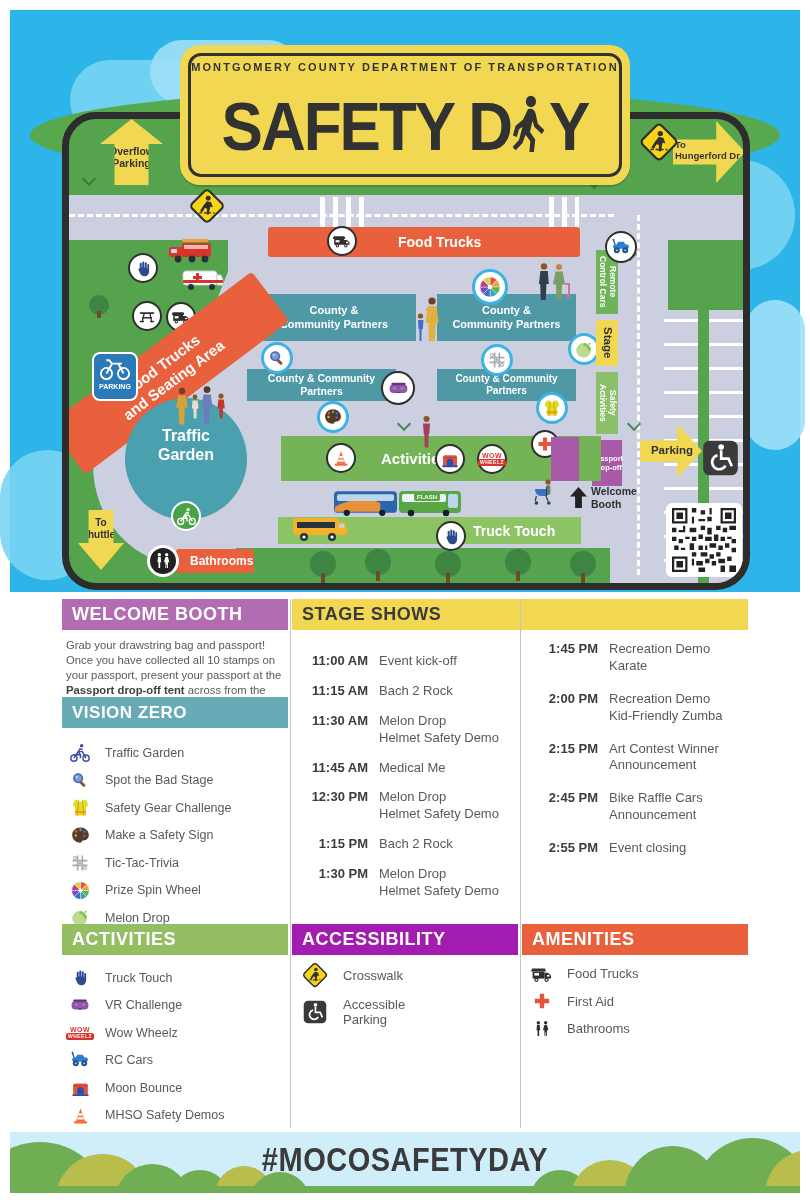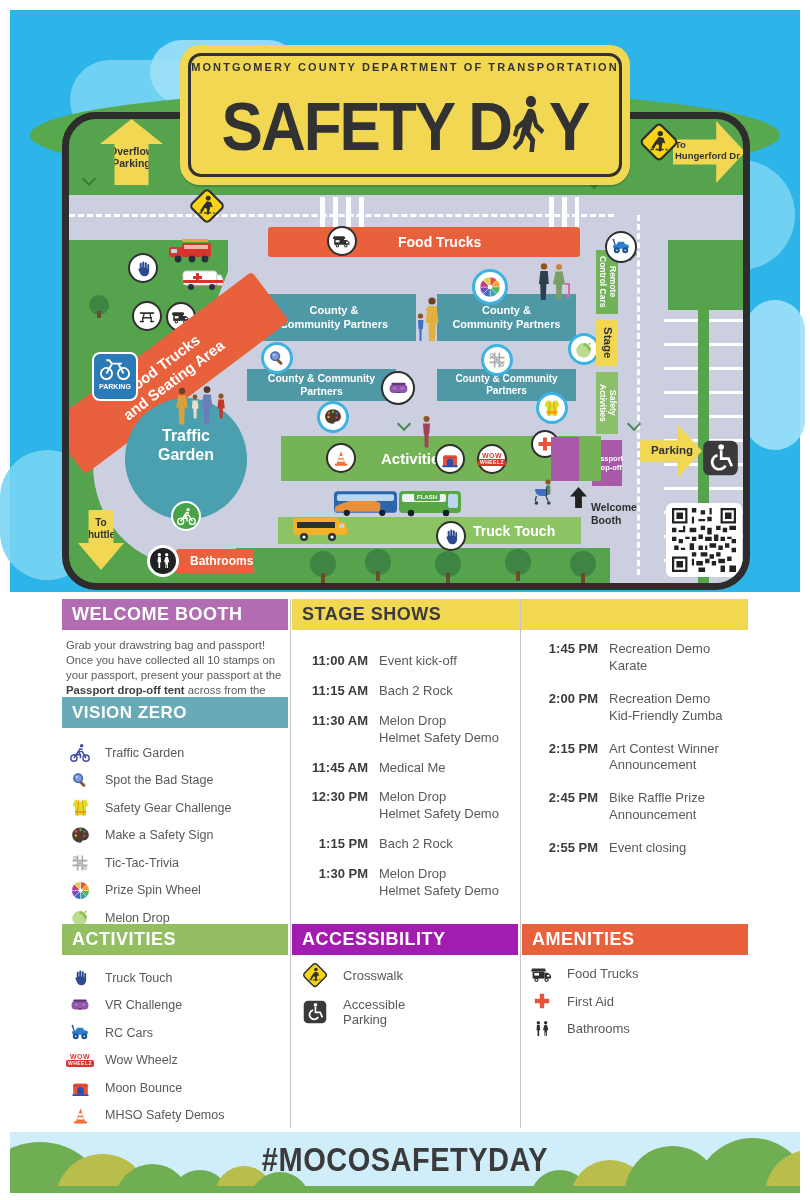--- a/index.html
+++ b/index.html
@@ -398,21 +398,21 @@
     <div class="circ" style="left:462px;top:311px;width:28px;height:28px;">
         <span class="ic" style="width:18px;height:18px;">
           <svg viewBox="0 0 24 24">
             <path d="M9.4 3.4h5.2v6h6v5.2h-6v6H9.4v-6h-6V9.4h6Z" fill="#e5533c"></path>
           </svg>
         </span>
       </div>
 
     <div class="abs" style="left:482px;top:318px;width:28px;height:44px;background:#a85aa8;"></div>
     <div class="abs" style="left:501px;top:368px;width:17px;height:21px;background:#222;clip-path:polygon(50% 0,100% 45%,70% 45%,70% 100%,30% 100%,30% 45%,0 45%);"></div>
-    <div class="abs pre" style="left:522px;top:366px;width:60px;font-size:10.5px;font-weight:bold;color:#2f2f2f;line-height:1.2;margin-top:16px;">Welcome
+    <div class="abs pre" style="left:522px;top:366px;width:60px;font-size:10.5px;font-weight:bold;color:#2f2f2f;line-height:1.2;">Welcome
 Booth</div>
     <span class="ic abs" style="left:464px;top:358px;width:22px;height:30px;">
         <svg viewBox="0 0 22 30">
           <circle cx="15" cy="5" r="2.6" fill="#8d5524"></circle>
           <rect x="13" y="8" width="4.4" height="10" rx="2" fill="#5b8a72"></rect>
           <path d="M2 12c0 4.4 2.6 7 7 7h4.6V12Z" fill="#3f6fc4"></path>
           <path d="M13.6 10v9M3.4 19l-1.2 5M13 19l2 5" stroke="#2c3e50" stroke-width="1.2" fill="none"></path>
           <circle cx="3.4" cy="26" r="1.8" fill="#2c3e50"></circle>
           <circle cx="15.8" cy="26" r="1.8" fill="#2c3e50"></circle>
         </svg>
@@ -712,46 +712,46 @@
               <path d="M9.6 16.8c.7-1.6 4.1-1.6 4.8 0Z" fill="#5f3579"></path>
               <ellipse cx="8" cy="11.8" rx="2" ry="1.6" fill="#b07fc7" opacity=".75"></ellipse>
               <ellipse cx="16" cy="11.8" rx="2" ry="1.6" fill="#b07fc7" opacity=".75"></ellipse>
             </svg>
           </span>
         </span>
         <span>VR Challenge</span>
       </div>
     <div class="item">
         <span class="ibox">
+          <span class="wwlogo">
+            <em>WOW</em>
+            <strong>WHEELZ</strong>
+          </span>
+        </span>
+        <span>Wow Wheelz</span>
+      </div>
+    <div class="item">
+        <span class="ibox">
           <span class="ic" style="width:22px;height:22px;">
             <svg viewBox="0 0 24 24">
               <path d="M6.8 9.8 9 6.4h6l2.2 3.4Z" fill="#2d7dd2"></path>
               <rect x="3.4" y="9.4" width="17.2" height="4.6" rx="2" fill="#2d7dd2"></rect>
               <circle cx="7.4" cy="15.6" r="3.2" fill="#1b4f8a"></circle>
               <circle cx="16.6" cy="15.6" r="3.2" fill="#1b4f8a"></circle>
               <circle cx="7.4" cy="15.6" r="1.2" fill="#9bc4ea"></circle>
               <circle cx="16.6" cy="15.6" r="1.2" fill="#9bc4ea"></circle>
               <path d="M5.6 9.4 3.8 4.4" stroke="#1b4f8a" stroke-width="1.4"></path>
               <circle cx="3.8" cy="4" r="1" fill="#1b4f8a"></circle>
             </svg>
           </span>
         </span>
         <span>RC Cars</span>
       </div>
     <div class="item">
         <span class="ibox">
-          <span class="wwlogo">
-            <em>WOW</em>
-            <strong>WHEELZ</strong>
-          </span>
-        </span>
-        <span>Wow Wheelz</span>
-      </div>
-    <div class="item">
-        <span class="ibox">
           <span class="ic" style="width:21px;height:21px;">
             <svg viewBox="0 0 24 24">
               <path d="M3.6 20.4V10a2.6 2.6 0 0 1 2.6-2.6h11.6A2.6 2.6 0 0 1 20.4 10v10.4Z" fill="#e5533c"></path>
               <path d="M8.2 20.4v-5.2a3.8 3.8 0 0 1 7.6 0v5.2Z" fill="#2b50aa"></path>
               <rect x="2.6" y="19.6" width="18.8" height="2.2" rx="1.1" fill="#2b50aa"></rect>
               <path d="M3.6 10h16.8" stroke="#c23a28" stroke-width="1"></path>
             </svg>
           </span>
         </span>
         <span>Moon Bounce</span>
@@ -816,21 +816,21 @@
         <div class="stitle pre">Recreation Demo
 Kid-Friendly Zumba</div>
       </div>
     <div class="srow" style="margin-bottom:16px;">
         <div class="stime">2:15 PM</div>
         <div class="stitle pre">Art Contest Winner
 Announcement</div>
       </div>
     <div class="srow" style="margin-bottom:16px;">
         <div class="stime">2:45 PM</div>
-        <div class="stitle pre">Bike Raffle Prize
+        <div class="stitle pre">Bike Raffle Cars
 Announcement</div>
       </div>
     <div class="srow">
         <div class="stime">2:55 PM</div>
         <div class="stitle pre">Event closing</div>
       </div>
   </div>
 
   <div class="hdr abs" style="left:292px;top:924px;width:226px;background:#a21caf;">ACCESSIBILITY</div>
   <div class="abs" style="left:300px;top:958px;width:210px;">

